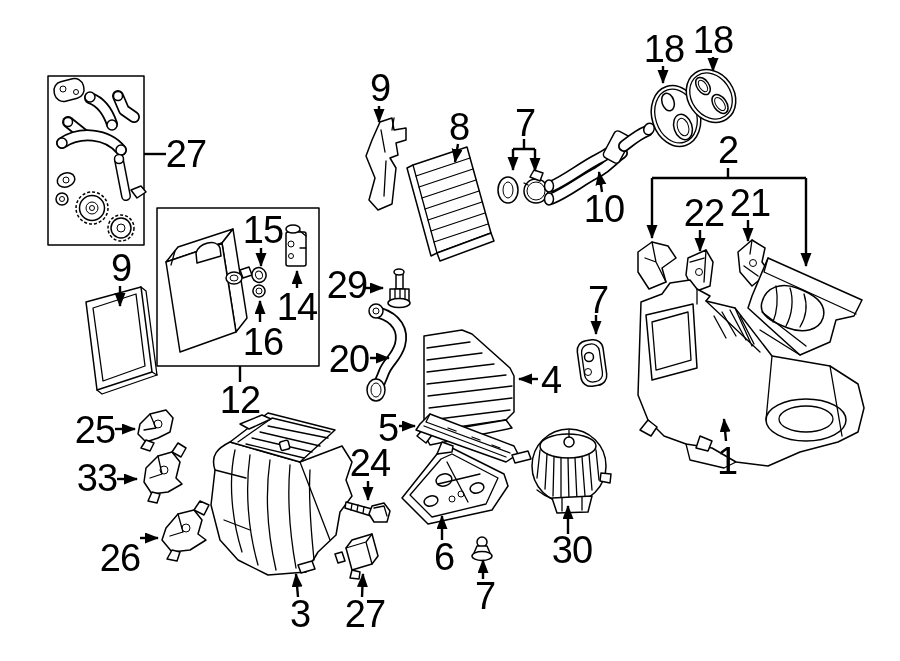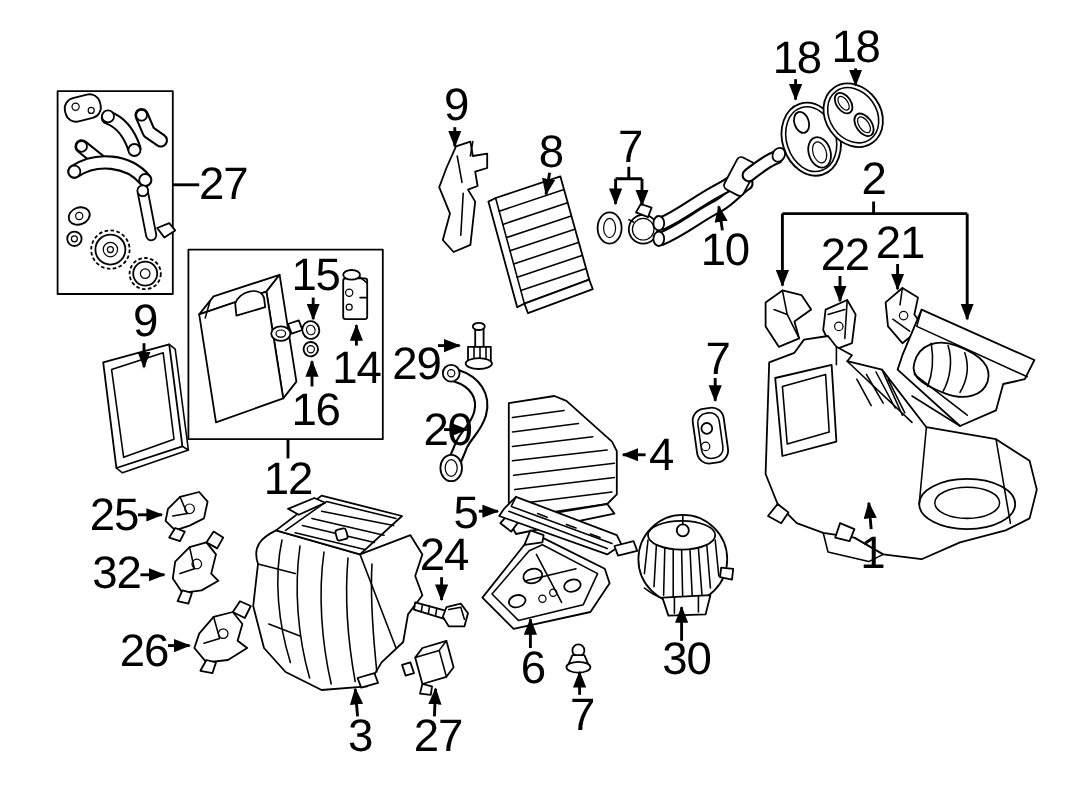--- a/index.html
+++ b/index.html
@@ -343,24 +343,24 @@
   <div class="callout" style="left:604px;top:209px">10</div>
   <div class="callout" style="left:525px;top:123px">7</div>
   <div class="callout" style="left:240px;top:400px">12</div>
   <div class="callout" style="left:121px;top:268px">9</div>
   <div class="callout" style="left:297px;top:307px">14</div>
   <div class="callout" style="left:263px;top:230px">15</div>
   <div class="callout" style="left:263px;top:342px">16</div>
   <div class="callout" style="left:598px;top:300px">7</div>
   <div class="callout" style="left:664px;top:49px">18</div>
   <div class="callout" style="left:713px;top:40px">18</div>
-  <div class="callout" style="left:373px;top:359px">20</div>
+  <div class="callout" style="left:349px;top:359px">20</div>
   <div class="callout" style="left:750px;top:203px">21</div>
   <div class="callout" style="left:704px;top:213px">22</div>
   <div class="callout" style="left:365px;top:614px">27</div>
-  <div class="callout" style="left:97px;top:478px">32</div>
+  <div class="callout" style="left:97px;top:478px">33</div>
   <div class="callout" style="left:95px;top:430px">25</div>
-  <div class="callout" style="left:120px;top:543px">26</div>
+  <div class="callout" style="left:120px;top:558px">26</div>
   <div class="callout" style="left:186px;top:154px">27</div>
   <div class="callout" style="left:370px;top:463px">24</div>
-  <div class="callout" style="left:347px;top:304px">29</div>
+  <div class="callout" style="left:347px;top:285px">29</div>
   <div class="callout" style="left:572px;top:550px">30</div>
 </div>
 
 </body></html>

